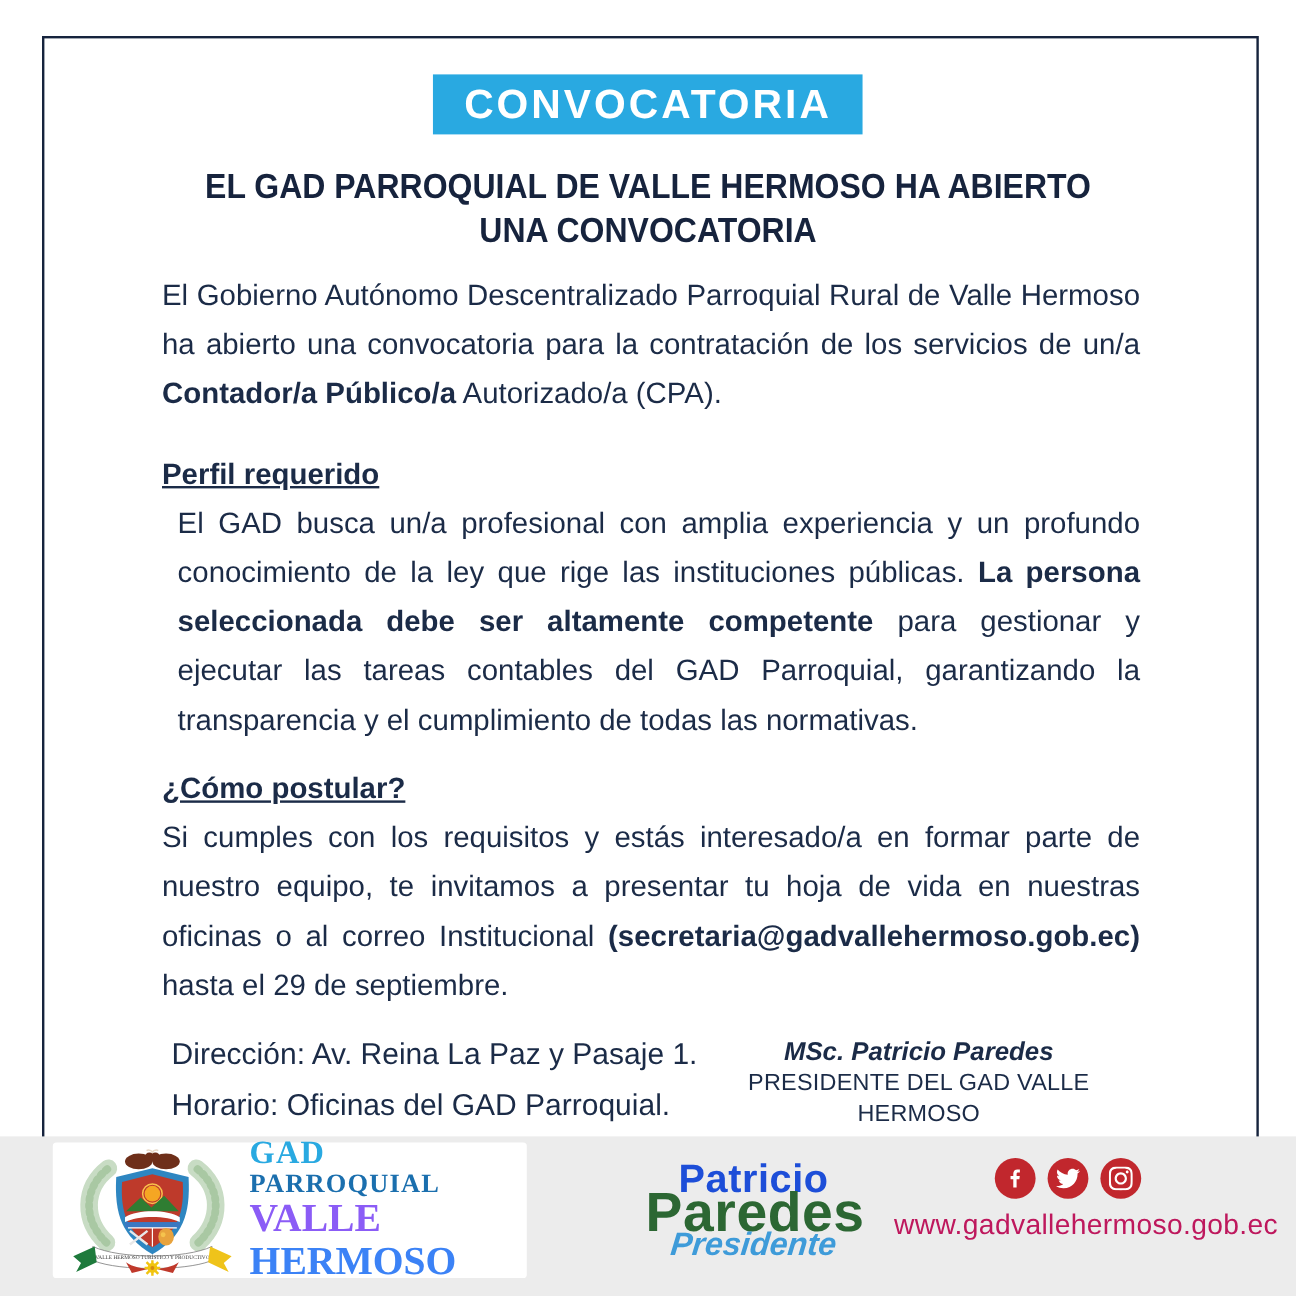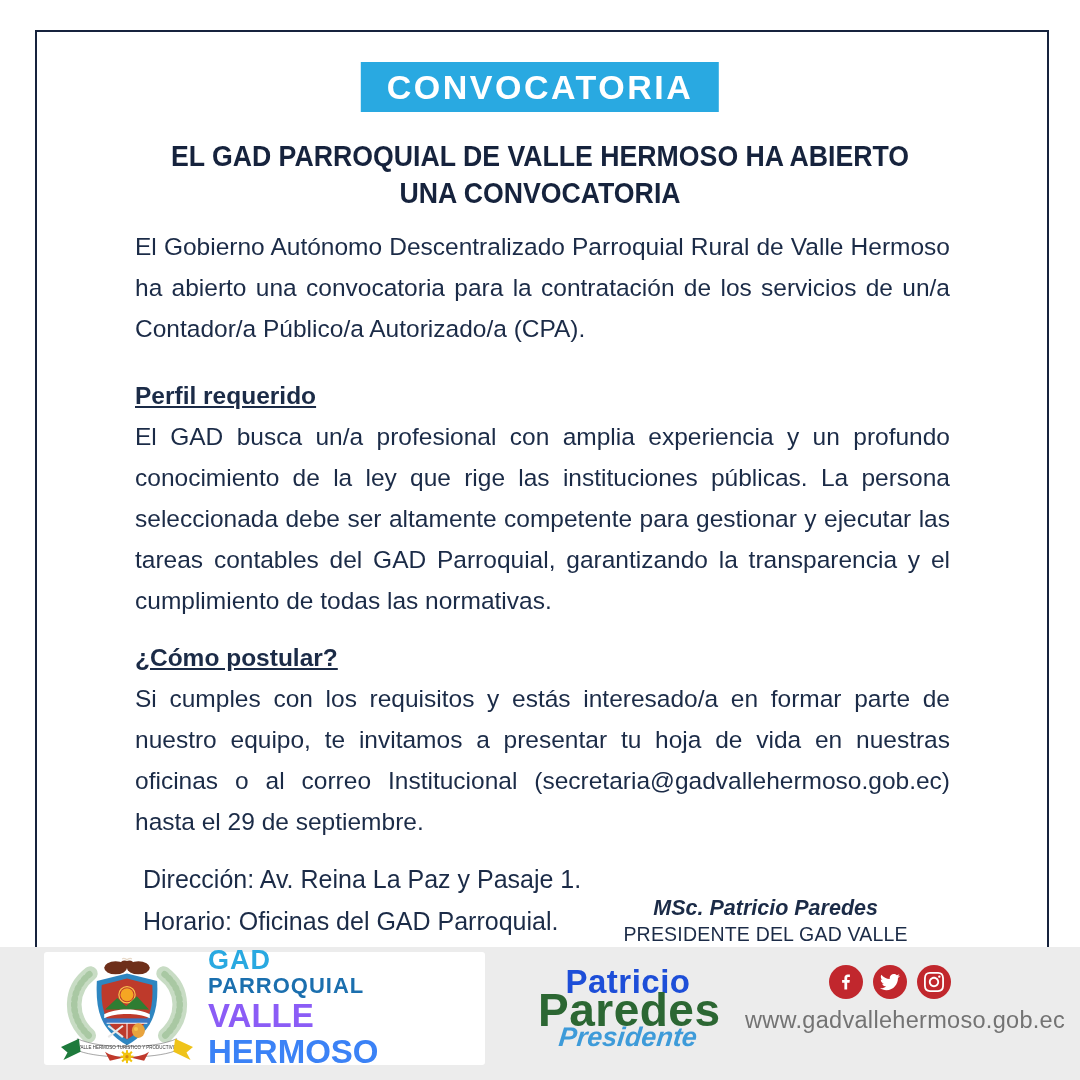--- a/index.html
+++ b/index.html
@@ -17,57 +17,57 @@
             letter-spacing:2.5px; white-space:nowrap; }
 
   .title { position:absolute; top:138px; left:0; width:100%;
            text-align:center; color:#16233d; font-weight:bold;
            font-size:29px; line-height:37px; letter-spacing:0px;
            transform:scaleX(.92); }
 
   .content { position:absolute; left:135px; top:226px; width:815px;
              color:#1b2b47; font-size:24.5px; line-height:41px; }
   .content p.body { text-align:justify; }
-  .content strong { font-weight:normal; }
+  .content strong { font-weight:bold; }
   .p1 { margin-bottom:26px; }
   .sec-heading { font-weight:bold;text-decoration:underline; }
-  .p2 { margin-bottom:16px; }
+  .p2 { margin-bottom:16px;margin-left:13px; }
   .p3 { margin-bottom:16px; }
 
   .contact-row { display:flex; align-items:flex-start; margin-top:0; }
   .contact { padding-left:8px; font-size:25px; line-height:42px; }
   .signature { flex:1; text-align:center; padding-top:6px; }
-  .signature .sig-name { font-weight:bold; font-style:italic; font-size:21.5px; line-height:25px;margin-top:32px; }
+  .signature .sig-name { font-weight:bold; font-style:italic; font-size:21.5px; line-height:25px; }
   .signature .sig-role { font-size:19.5px; line-height:26px; letter-spacing:0.2px; }
 
   .footer { position:absolute; left:0; bottom:0; width:1080px; height:133px;
             background:#ececec; display:flex; align-items:center; }
 
-  .logo-card { position:absolute; left:44px; top:5px; width:441px; height:113px;
-               background:#ffffff; border-radius:3px; display:flex; align-items:center; }
+  .logo-card { position:absolute; left:44px; top:5px; width:395px; height:113px;
+               background:#ffffff; border-radius:3px; display:flex; align-items:center;font-family:Liberation Serif, serif; }
   .crest { width:158px; height:110px; margin-left:4px; flex:0 0 auto; }
   .wordmark { margin-left:2px; }
   .wm-gad { color:#29a9e1; font-weight:bold; font-size:27px; line-height:27px; letter-spacing:1px; }
   .wm-parroquial { color:#1b6fae; font-weight:bold; font-size:22px; line-height:24px; letter-spacing:1px; }
   .wm-valle { font-weight:bold; font-size:33px; line-height:36px; letter-spacing:0px; }
   .wm-valle .valle { color:#8b5cf6; }
   .wm-valle .hermoso { color:#3b82f6; }
 
   .candidate { position:absolute; left:538px; top:18px; width:180px; text-align:center; }
   .cand-first { color:#1d4ed8; font-weight:bold; font-size:33px; line-height:33px; letter-spacing:0.5px; }
   .cand-last  { color:#2c6733; font-weight:bold; font-size:46px; line-height:40px; margin-top:-8px; letter-spacing:0.5px; }
   .cand-role  { color:#3e9bd9; font-weight:bold; font-style:italic; font-size:27px; line-height:27px;
                 margin-top:-6px; transform:skewX(-6deg); }
 
   .footer-right { position:absolute; left:745px; top:18px; width:290px; text-align:center; }
   .social-row { display:flex; justify-content:center; gap:10px; }
   .social-circle { width:34px; height:34px; border-radius:50%; background:#c1272d;
                    display:flex; align-items:center; justify-content:center; cursor:pointer; }
   .social-circle svg { width:20px; height:20px; fill:#ffffff; }
-  .website { margin-top:8px; color:#737373; font-size:23.5px; letter-spacing:0.3px; }
+  .website { margin-top:8px; color:#be185d; font-size:23.5px; letter-spacing:0.3px; }
 </style>
 </head>
 <body>
 
 <div class="poster">
 
   <div class="frame"></div>
 
   <div class="banner">CONVOCATORIA</div>
 

